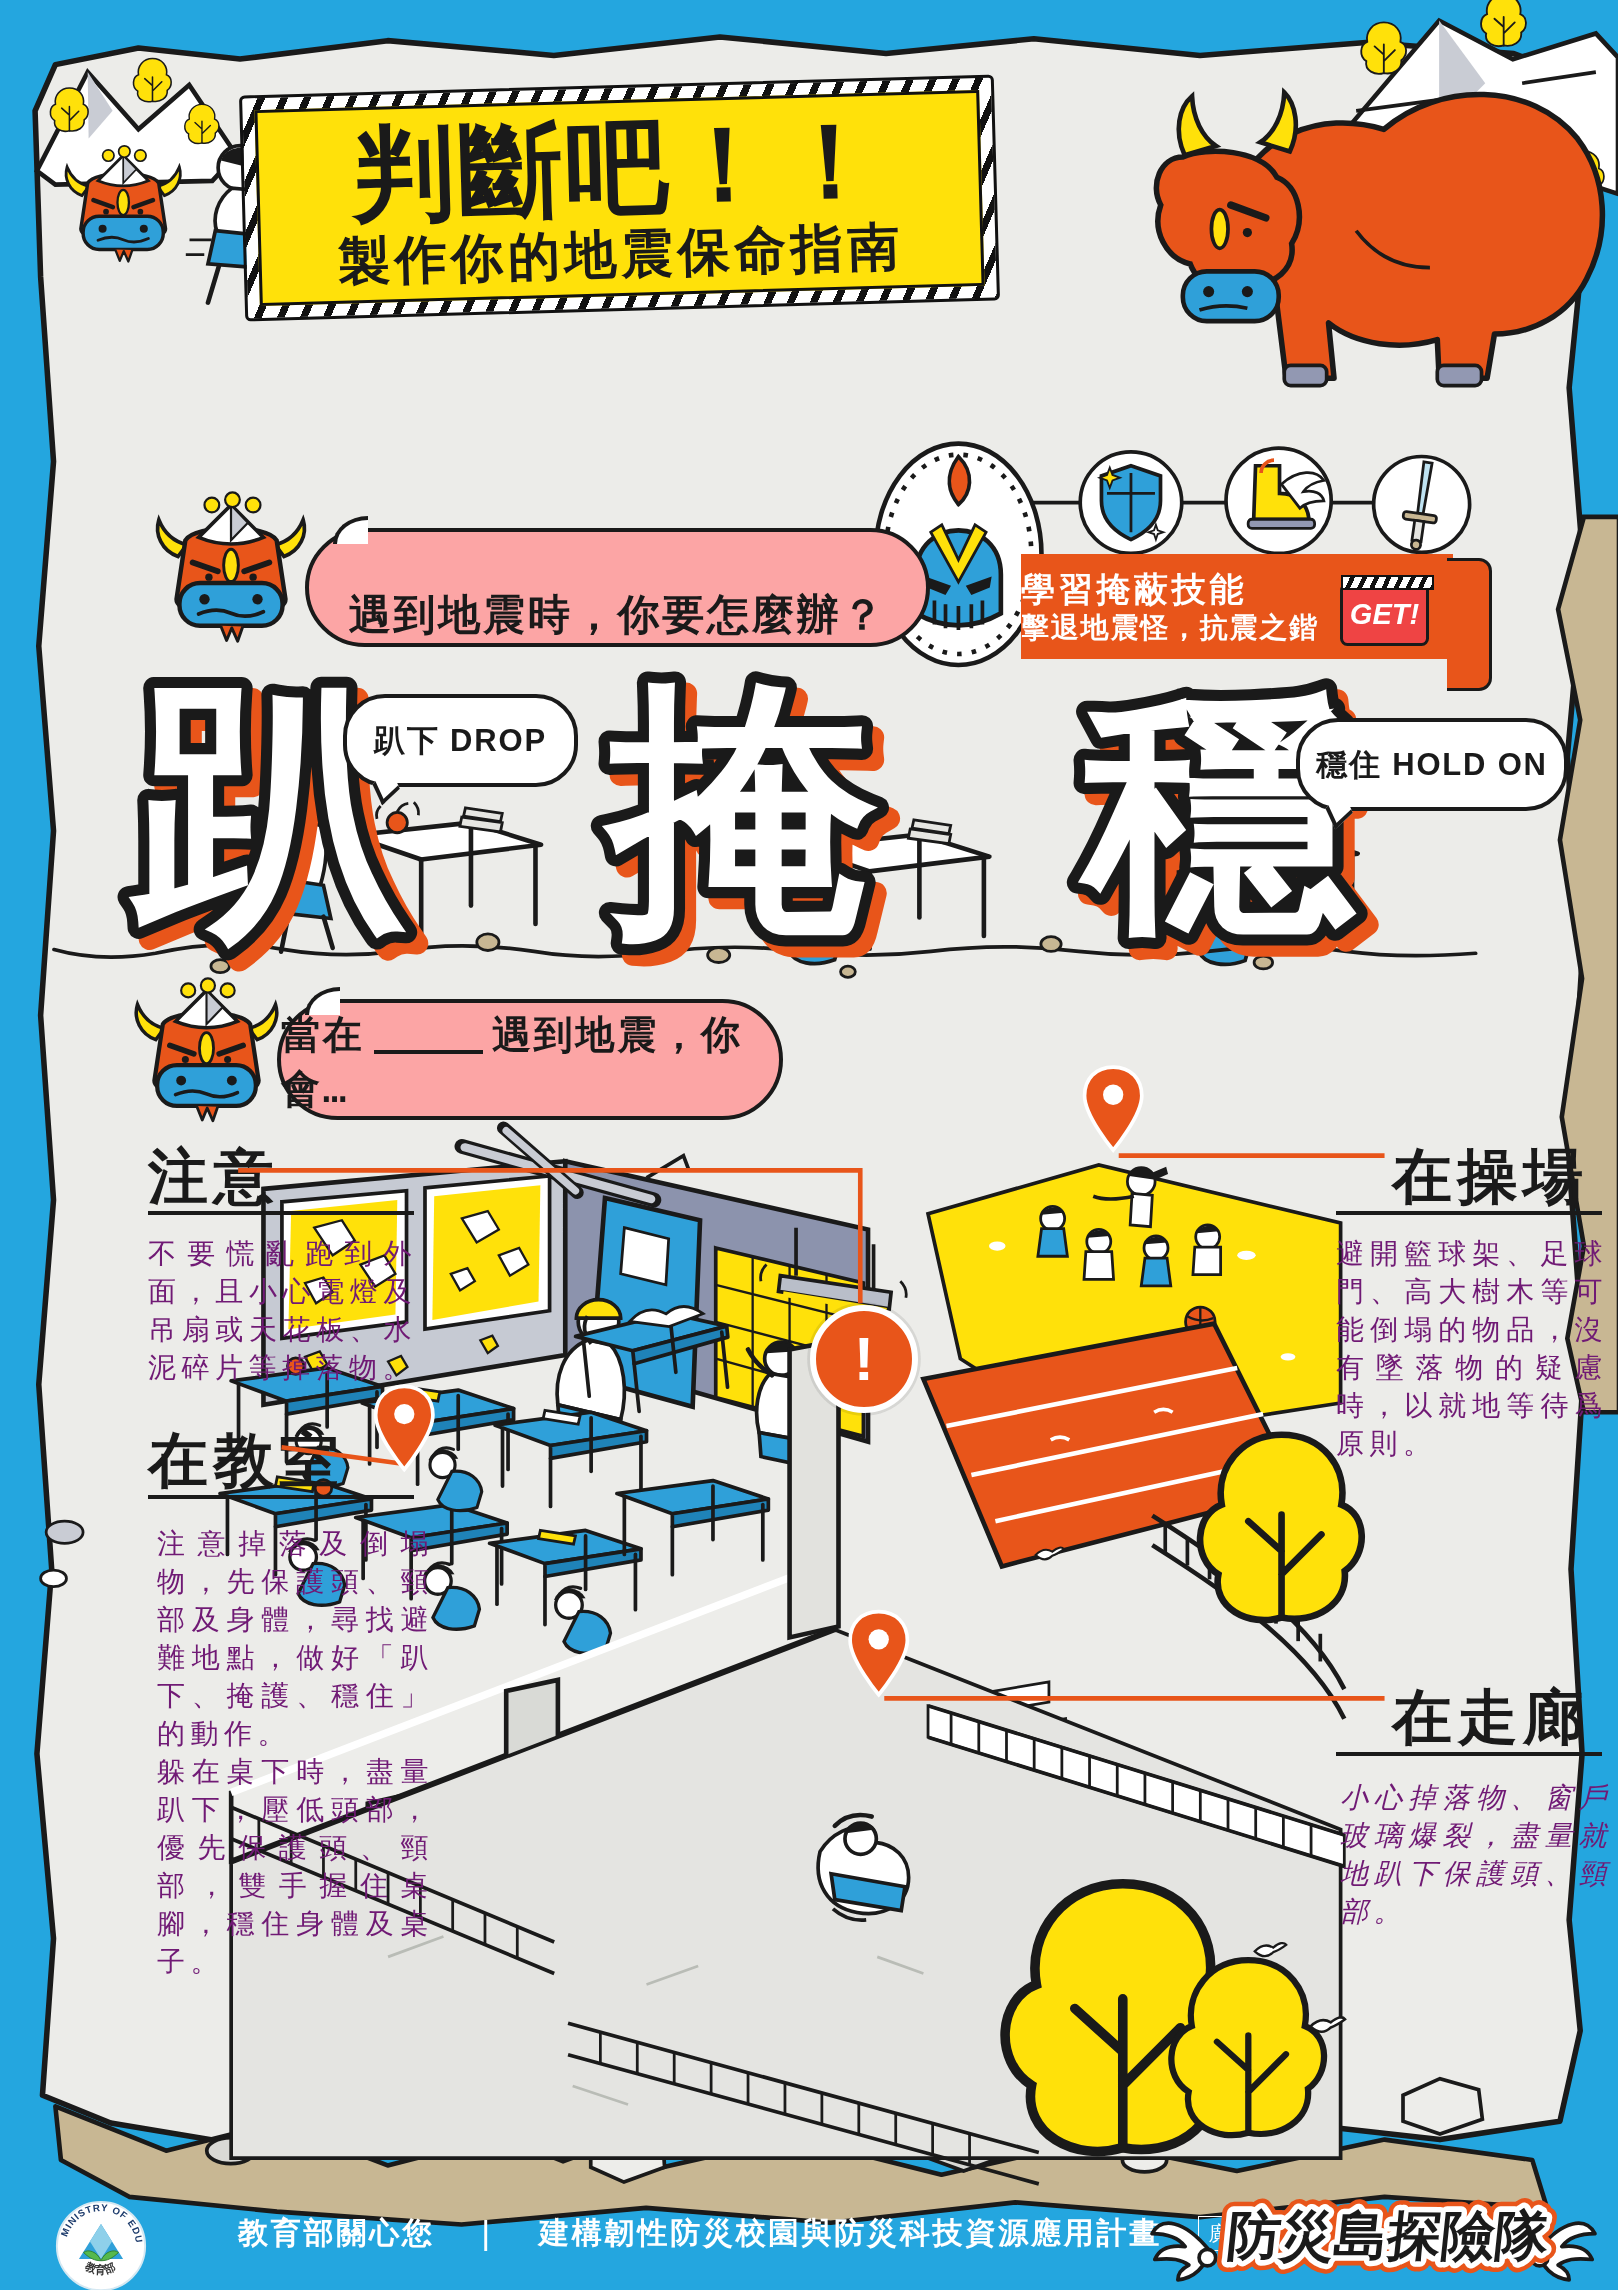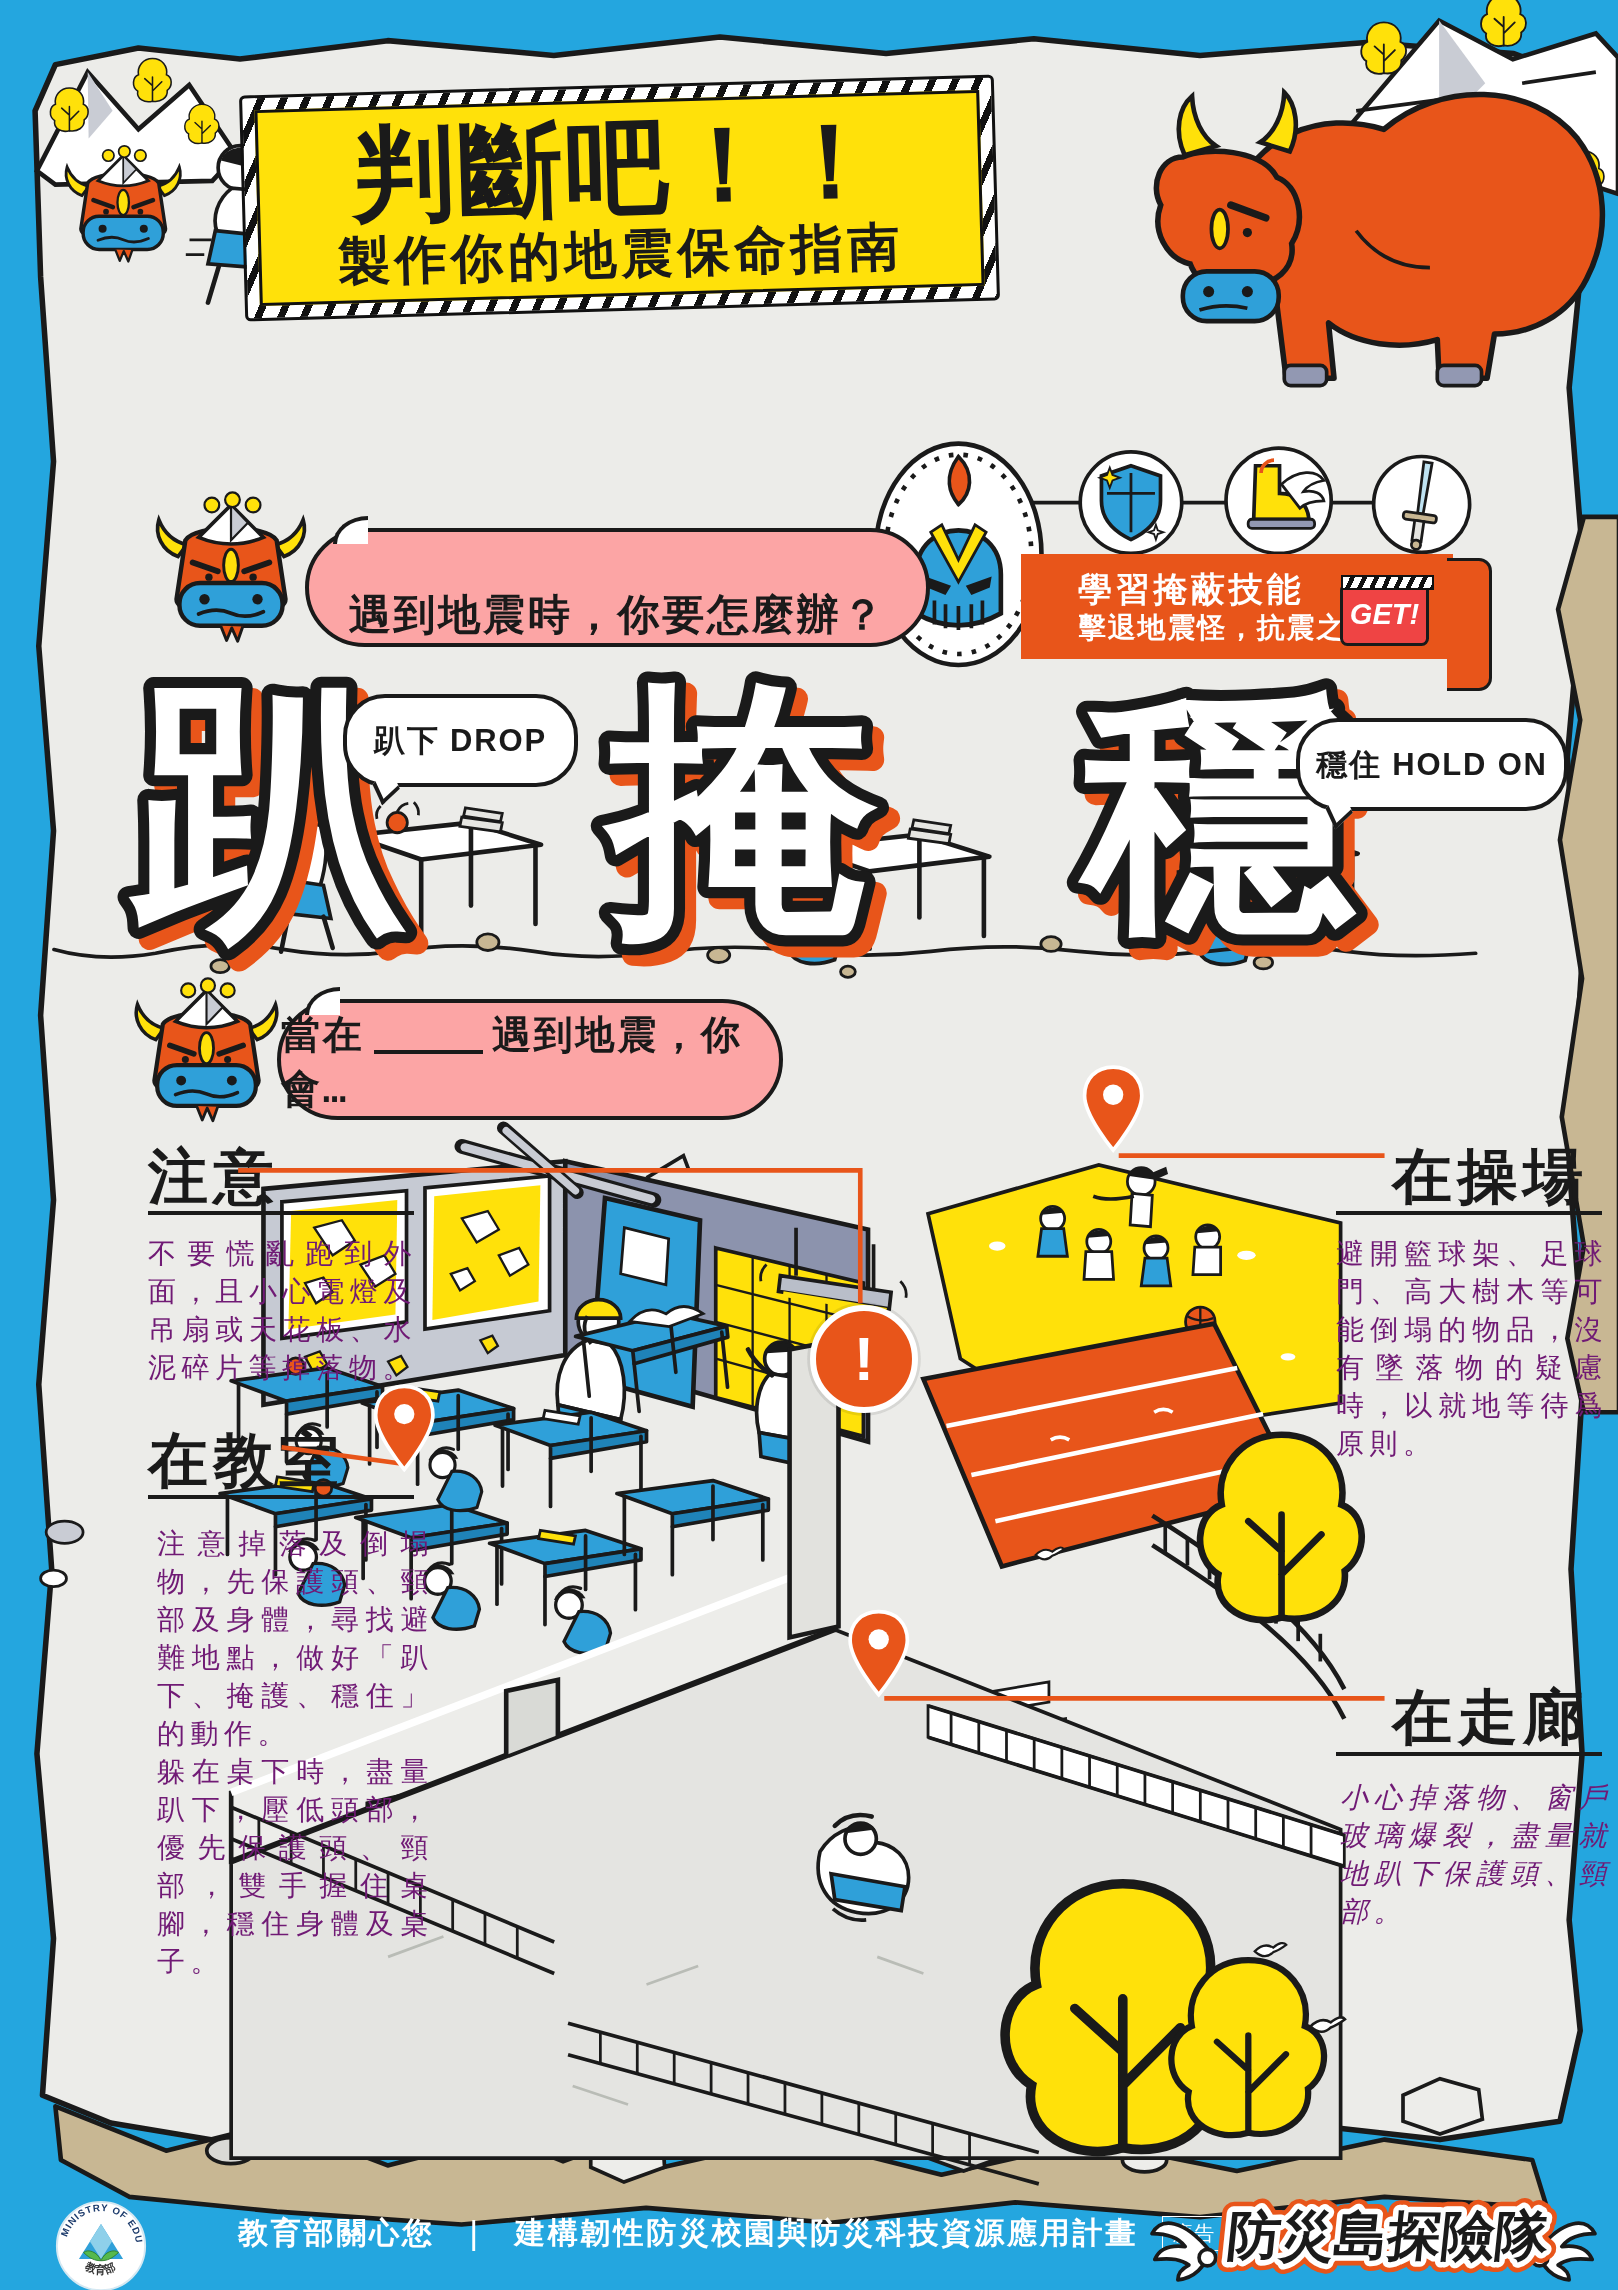--- a/index.html
+++ b/index.html
@@ -33,38 +33,38 @@
           transform:rotate(65deg) skewX(18deg);}
   
   .bigchar{z-index:4;}
   .bigchar text{font-family:"Liberation Sans","DejaVu Sans",sans-serif;font-weight:900;
           font-size:292px;text-anchor:middle;}
   
   .ribbon{left:1021px;top:554px;width:432px;height:105px;background:#E8551A;z-index:4;
           display:flex;align-items:center;}
   .ribbon::after{content:"";position:absolute;right:-39px;top:3.7px;width:42px;height:127px;
           background:#E8551A;border-radius:0 13px 13px 0;border:3.7px solid #1A1A1A;border-left:none;}
-  .ribbon-txt{margin-left:57px;color:#fff;line-height:1.25;}
+  .ribbon-txt{color:#fff;line-height:1.25;}
   .ribbon-l1{font-size:34px;font-weight:900;letter-spacing:3.7px;}
   .ribbon-l2{font-size:28px;font-weight:900;letter-spacing:1.8px;}
   .get{left:1340px;top:583px;width:83px;height:57px;background:#ef4444;border:3.7px solid #1A1A1A;
        border-radius:7.4px;color:#fff;font-size:29px;font-weight:900;font-style:italic;
        display:flex;align-items:center;justify-content:center;z-index:5;}
   .get::before{content:"";position:absolute;left:-1.8px;top:-11px;width:89px;height:11px;
        background:repeating-linear-gradient(115deg,#fff 0 6.5px,#111 6.5px 11px);border:2.8px solid #111;}
   
   .sec-title{font-size:60px;font-weight:900;letter-spacing:5.5px;z-index:5;}
   .sec-rule{height:3.7px;background:#1A1A1A;z-index:5;}
   .sec-body{font-size:28px;line-height:38px;letter-spacing:5.5px;color:#701a75;
             text-align:justify;white-space:pre-line;z-index:5;}
   .warn{left:810px;top:1305px;width:96px;height:96px;border-radius:50%;background:#E8551A;
         border:6.5px solid #fff;box-shadow:0 0 0 2.8px rgba(26,26,26,.10);display:flex;align-items:center;
         justify-content:center;color:#fff;font-size:61px;font-weight:900;z-index:7;}
   
-  .footer-row{left:238px;top:2213px;display:flex;align-items:center;gap:24px;color:#fff;z-index:6;}
+  .footer-row{left:238px;top:2213px;display:flex;align-items:center;gap:36px;color:#fff;z-index:6;}
   .foot-txt{font-size:30px;font-weight:700;letter-spacing:2.8px;}
   .ad-box{border:1.8px solid #fff;font-size:20px;padding:2.8px 9.2px;letter-spacing:1.8px;}
   .overlay{left:0;top:0;z-index:6;pointer-events:none;}
   .scene{left:185px;top:1126px;z-index:2;}
   .deco{z-index:3;}
 </style>
 </head>
 <body>
 
 <div class="poster">

